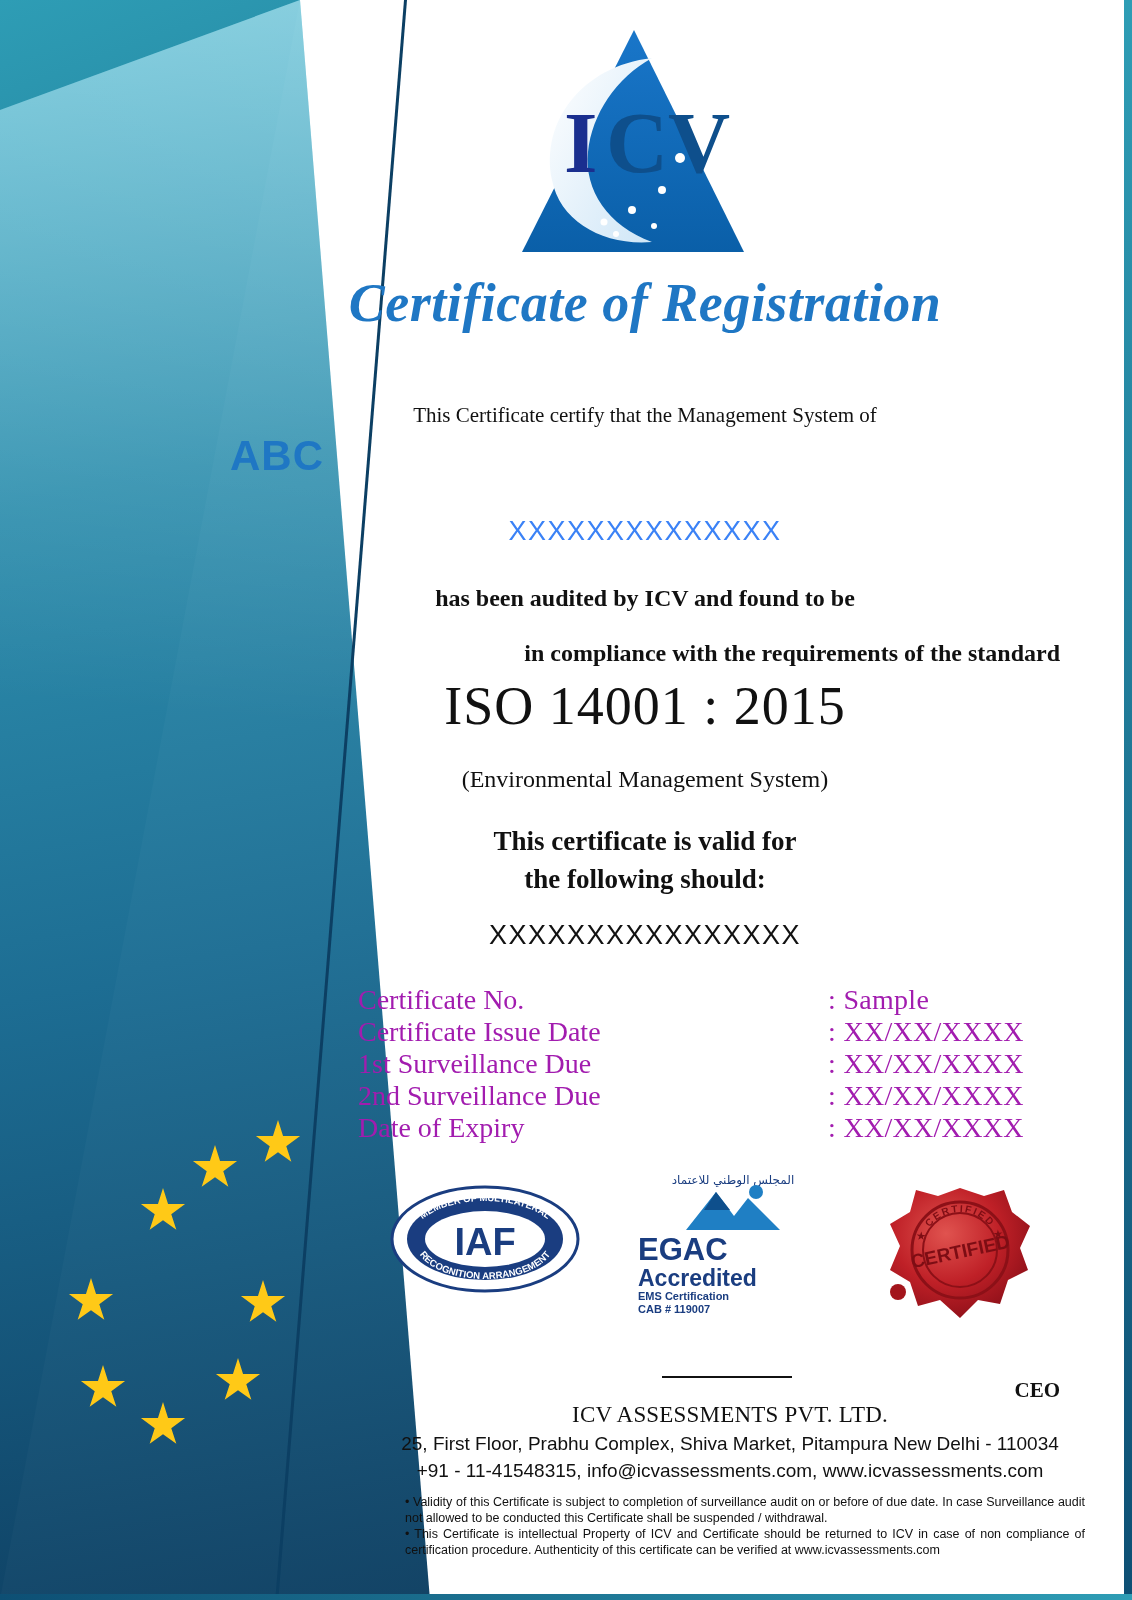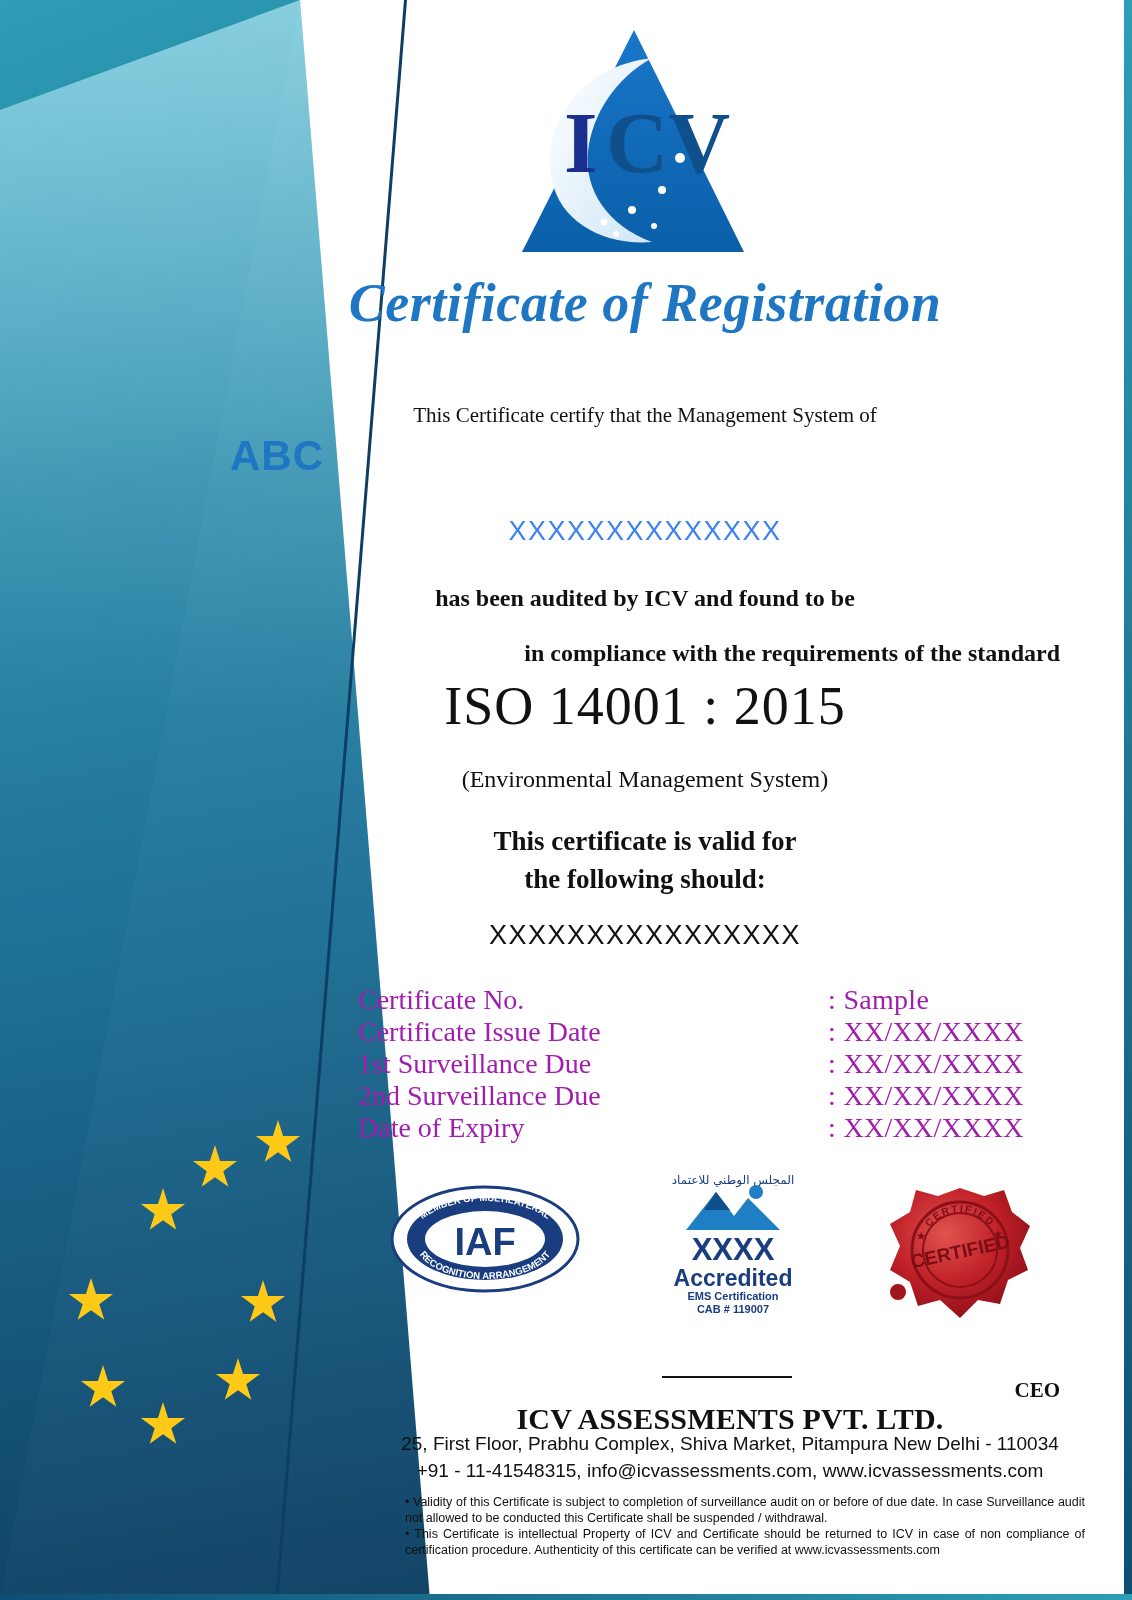--- a/index.html
+++ b/index.html
@@ -145,21 +145,21 @@
     font-size: 28px;
     color: #a21caf;
   }
   .details .row { display: flex; line-height: 32px; }
   .details .label { width: 470px; }
   .details .value { flex: 1; letter-spacing: .3px; }
 
   
   .badges { position: absolute; left: 380px; top: 1180px; width: 680px; height: 160px; }
   .iaf { position: absolute; left: 10px; top: 5px; }
-  .egac { position: absolute; left: 258px; top: -8px; width: 190px; text-align: center; }
+  .egac { position: absolute; left: 258px; top: -8px; width: 190px; }
   .egac .egac-main {
     font-family: "Liberation Sans", sans-serif;
     font-weight: bold; font-size: 31px; color: #1a3d80; line-height: 32px;
   }
   .egac .egac-accr {
     font-family: "Liberation Sans", sans-serif;
     font-weight: bold; font-size: 23px; color: #1a3d80; line-height: 24px;
   }
   .egac .egac-small {
     font-family: "Liberation Sans", sans-serif;
@@ -170,21 +170,21 @@
   
   .sig-line {
     position: absolute; left: 662px; top: 1376px; width: 130px; height: 2px; background: #111;
   }
   .sig-role {
     position: absolute; left: 400px; top: 1378px; width: 660px; text-align: right;
     font-weight: bold; font-size: 21px; color: #111;
   }
   .sig-org {
     position: absolute; left: 400px; top: 1402px; width: 660px; text-align: center;
-    font-weight: bold; font-size: 30px; color: #111; letter-spacing: .2px;
+    font-weight: normal; font-size: 23px; color: #111; letter-spacing: .2px;
   }
   .addr1 {
     position: absolute; left: 380px; top: 1433px; width: 700px; text-align: center;
     font-family: "Liberation Sans", sans-serif;
     font-size: 19px; color: #111;
   }
   .addr2 {
     position: absolute; left: 380px; top: 1460px; width: 700px; text-align: center;
     font-family: "Liberation Sans", sans-serif;
     font-size: 19px; color: #111;
@@ -305,21 +305,21 @@
       </svg>
     </div>
 
     <div class="egac">
       <svg width="190" height="62" viewBox="0 0 190 62" xmlns="http://www.w3.org/2000/svg" style="display:block;margin:0 auto;">
         <text x="95" y="12" text-anchor="middle" font-family="DejaVu Sans, sans-serif" font-size="12" fill="#1a3d80">المجلس الوطني للاعتماد</text>
         <path d="M48 58 L78 20 L96 44 L110 26 L142 58 Z" fill="#1f7fc4"></path>
         <path d="M78 20 L92 38 L66 38 Z" fill="#0e4f8c"></path>
         <circle cx="118" cy="20" r="7" fill="#1f7fc4"></circle>
       </svg>
-      <div class="egac-main">XXXX</div>
+      <div class="egac-main">EGAC</div>
       <div class="egac-accr">Accredited</div>
       <div class="egac-small">EMS Certification</div>
       <div class="egac-small">CAB # 119007</div>
     </div>
 
     <div class="seal">
       <svg width="160" height="155" viewBox="0 0 160 155" xmlns="http://www.w3.org/2000/svg">
         <defs>
           <radialGradient id="waxGrad" cx="40%" cy="35%" r="70%">
             <stop offset="0%" stop-color="#e0534f"></stop>

